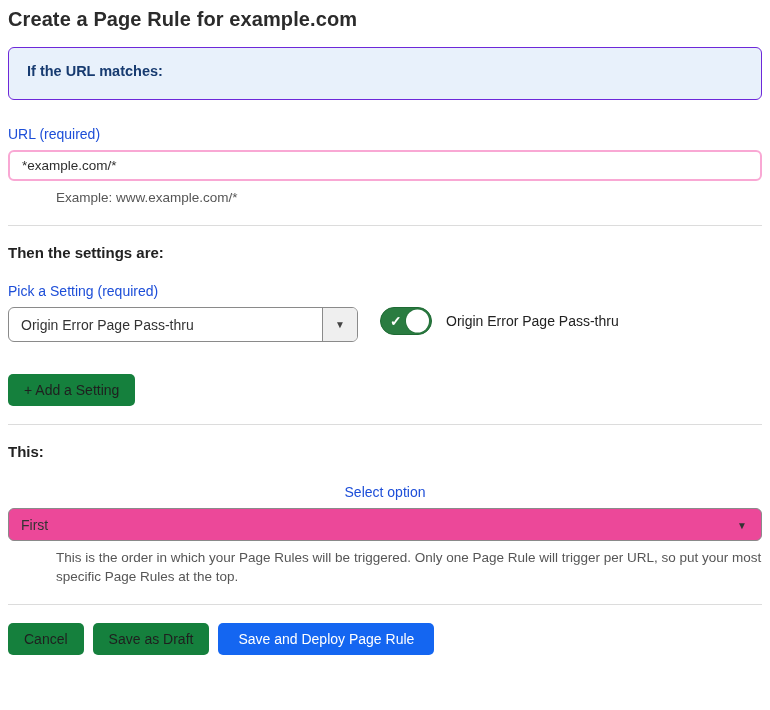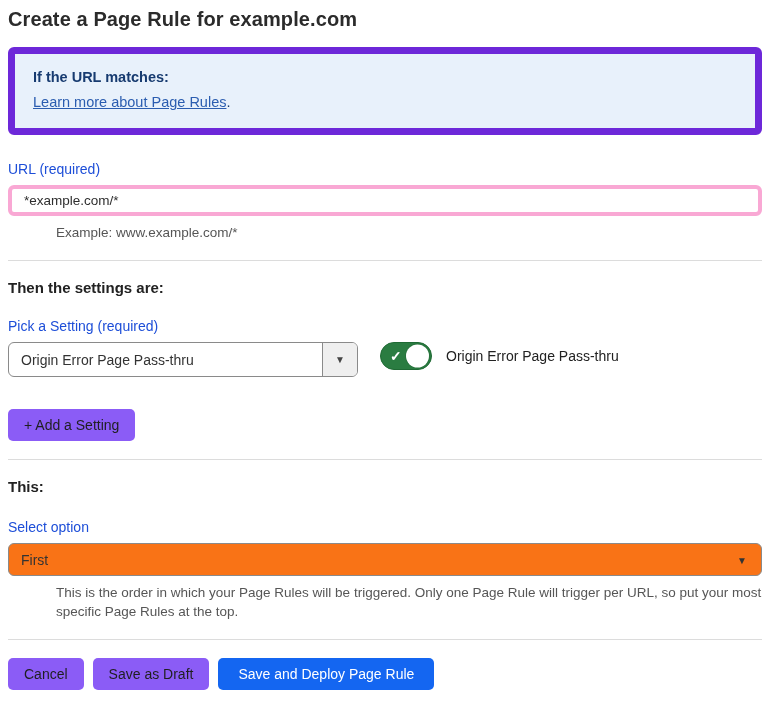--- a/index.html
+++ b/index.html
@@ -14,21 +14,21 @@
   }
   .page-title {
     font-size: 20px;
     font-weight: bold;
     color: #2b2b2b;
     margin: 2px 0 16px 0;
     letter-spacing: .1px;
   }
   .info-box {
     background: #e8f1fb;
-    border: 7px solid #6d28d9;
+    border: 1px solid #6d28d9;
     border-radius: 6px;
     padding: 12px 18px 14px 18px;
     color: #173b70;
     font-size: 14.5px;
     line-height: 23px;
     margin-bottom: 26px;
   }
   .info-box .info-heading {
     font-weight: bold;
     margin-bottom: 2px;
@@ -40,21 +40,21 @@
   }
   .field-label {
     font-size: 14px;
     color: #1d4ed8;
     margin-bottom: 8px;
   }
   .text-input {
     display: block;
     width: 100%;
     height: 31px;
-    border: 4px solid #f9a8d4;
+    border: 2px solid #f9a8d4;
     border-radius: 6px;
     padding: 0 12px;
     font-size: 13.5px;
     font-family: "Liberation Sans", sans-serif;
     color: #2e2e2e;
     background: #ffffff;
     outline: none;
   }
   .helper-text {
     font-size: 13.5px;
@@ -154,68 +154,67 @@
     border: none;
     border-radius: 5px;
     height: 32px;
     padding: 0 16px;
     font-size: 14px;
     font-family: "Liberation Sans", sans-serif;
     cursor: pointer;
     line-height: 32px;
   }
   .btn-gray {
-    background: #8b5cf6;
+    background: #15803d;
     color: #1f1f1f;
   }
   .btn-primary {
     background: #1466f1;
     color: #ffffff;
     padding: 0 20px;
   }
   .add-setting-btn { margin-top: 32px; }
   .select-box {
     position: relative;
     width: 100%;
     height: 33px;
     border: 1px solid #8a8a8a;
     border-radius: 6px;
-    background: #f97316;
+    background: #ec4899;
     display: flex;
     align-items: center;
     padding: 0 30px 0 12px;
     font-size: 14px;
     color: #333333;
     cursor: pointer;
   }
   .select-box .caret {
     position: absolute;
     right: 14px;
     top: 50%;
     transform: translateY(-50%);
     font-size: 10px;
     color: #333333;
   }
   .footer-actions {
     display: flex;
     align-items: center;
     gap: 9px;
   }
-  .mt-section { margin-top: 24px; }
+  .mt-section { margin-top: 24px; text-align: center; }
 </style>
 </head>
 <body>
 
 
 
 <h1 class="page-title">Create a Page Rule for example.com</h1>
 
 <div class="info-box">
   <div class="info-heading">If the URL matches:</div>
-  <div><a class="info-link">Learn more about Page Rules</a><span>.</span></div>
 </div>
 
 <div class="field-label">URL (required)</div>
 <input class="text-input" type="text" value="*example.com/*" style="">
 <div class="helper-text">Example: www.example.com/*</div>
 
 <hr class="divider">
 
 <div class="section-heading">Then the settings are:</div>
 

